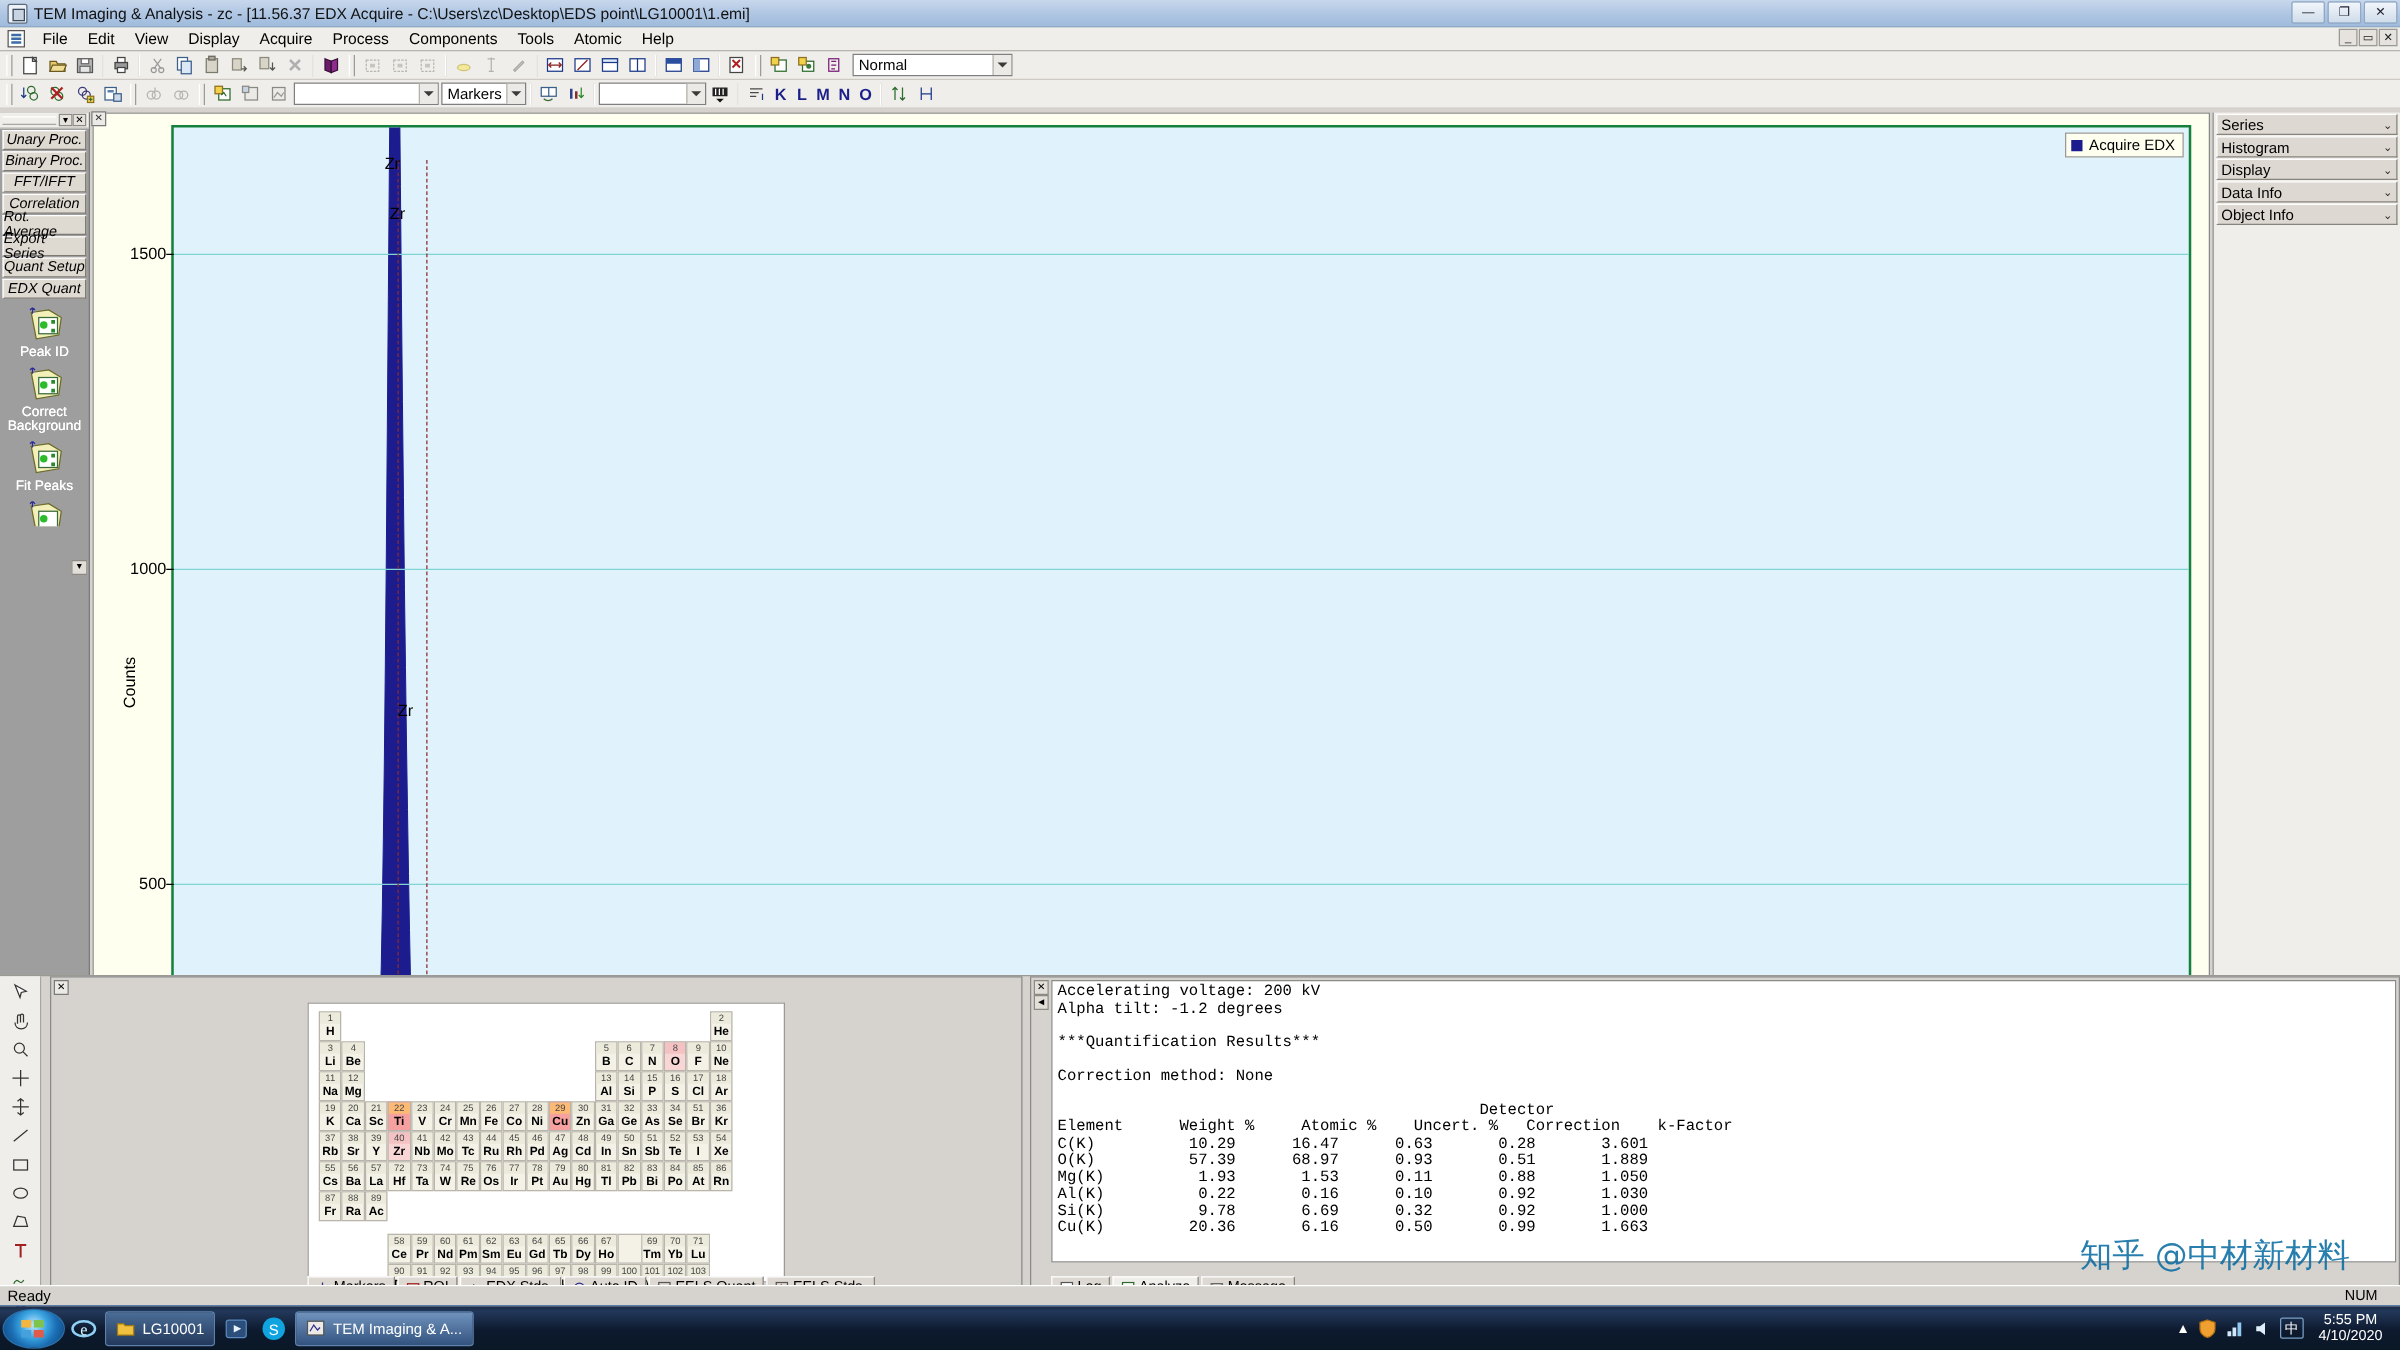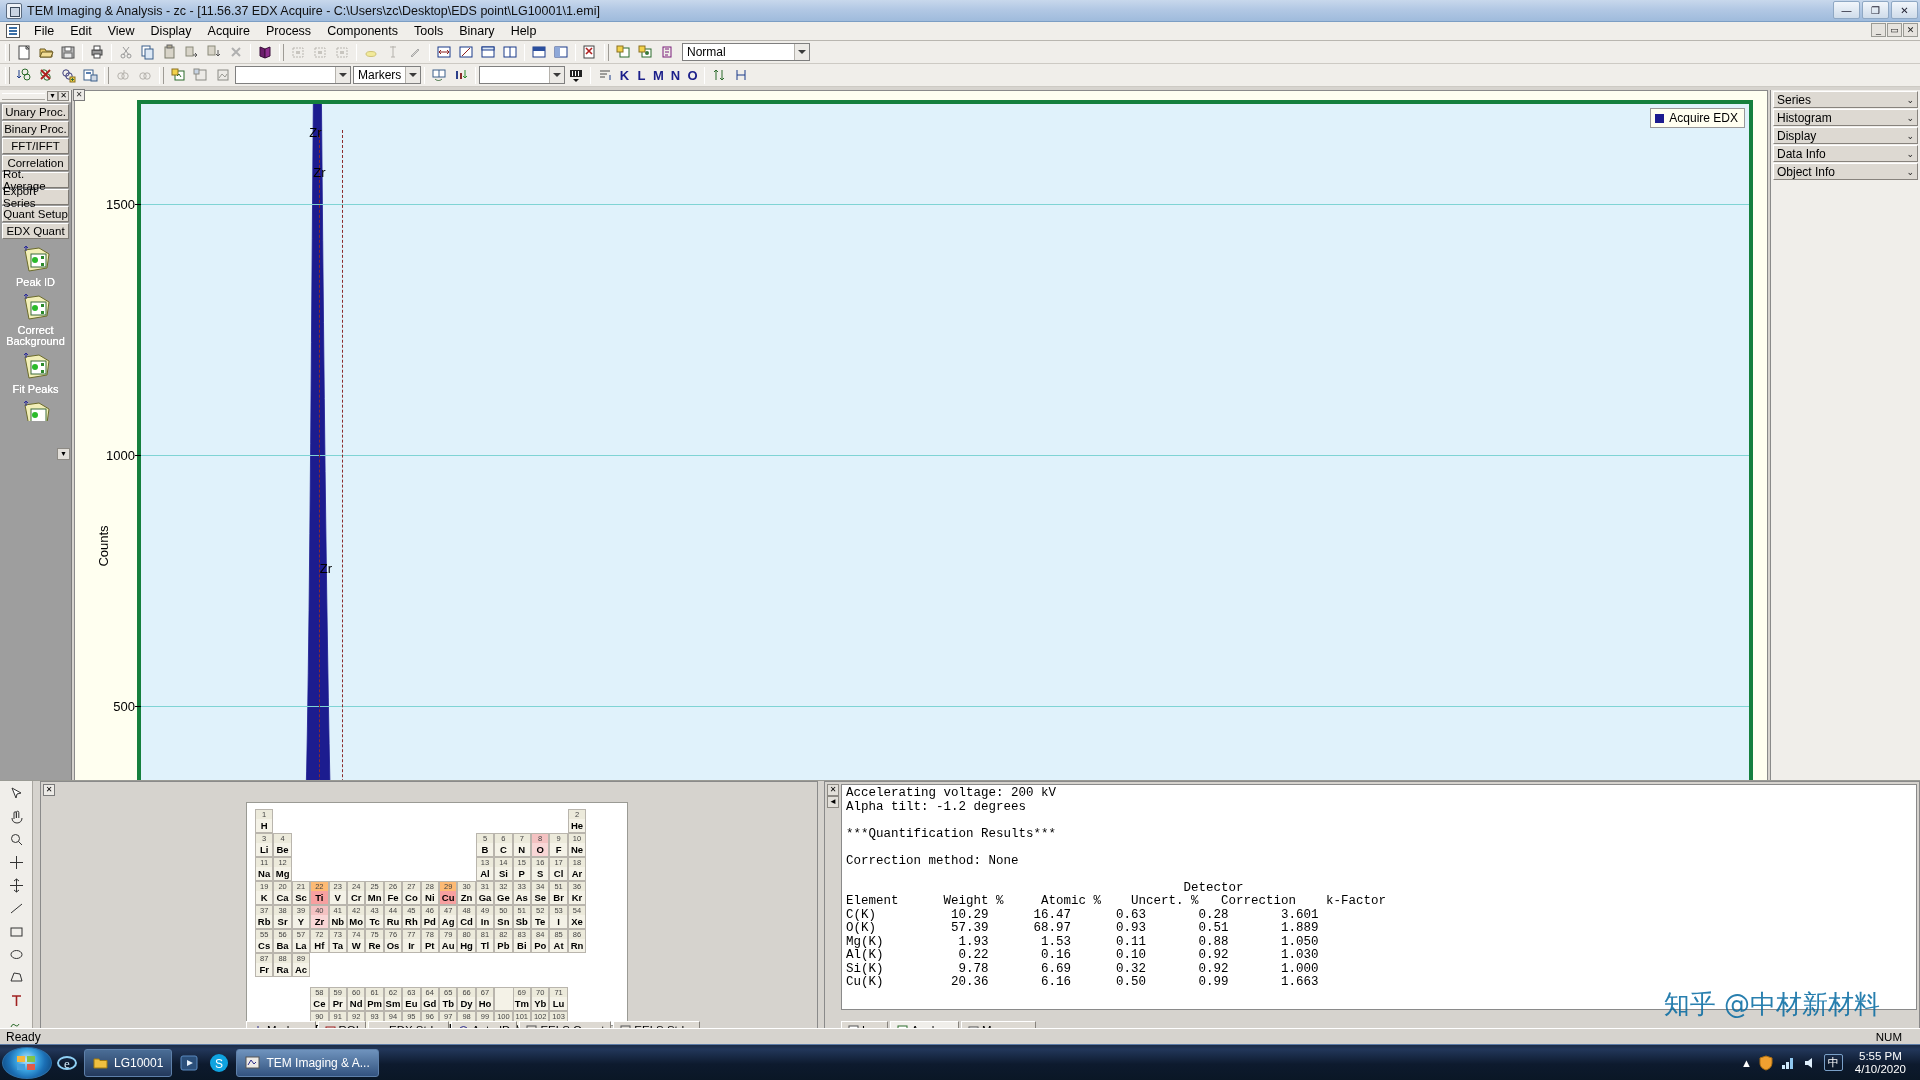--- a/index.html
+++ b/index.html
@@ -78,34 +78,34 @@
   #work{ position:absolute; left:0; top:90px; right:0; bottom:78px; }
   
   #leftdock{
     position:absolute;left:0;top:0;width:72px;bottom:0;background:#9e9e9e;border-right:1px solid #7b7b7b;
   }
   #ld-head{height:13px;background:#f0eeea;display:flex;align-items:center;justify-content:space-between;padding:0 2px;border-bottom:1px solid #b4b1ab;}
   #ld-head .hline{flex:1;height:7px;border-top:1px solid #fff;border-bottom:1px solid #a9a6a0;margin-right:2px;}
   #ld-head .hb{width:11px;height:10px;border:1px solid #8d8a84;background:#e5e2dd;font-size:8px;line-height:8px;text-align:center;}
   .ldbtn{
     height:16px;margin:1px 2px;background:#ded9d1;border:1px solid #fff;border-right-color:#7e7a74;border-bottom-color:#7e7a74;
-    display:flex;align-items:center;justify-content:center;font-size:11.5px;color:#000;
+    display:flex;align-items:center;justify-content:center;font-size:11.5px;color:#000;font-style:italic;
   }
   .ldicon{ padding-top:6px; text-align:center; }
   .ldicon .glyph{ width:34px;height:30px;margin:0 auto;position:relative; }
   .ldicon .lbl{font-size:11px;color:#fff;line-height:11px;margin-top:1px;text-shadow:0 0 0 #fff;}
   
   #specwin{
     position:absolute;left:74px;top:0;right:152px;bottom:0;background:#fffff0;border:1px solid #8a8a8a;
   }
   #specwin .closebox{
     position:absolute;left:-2px;top:-2px;width:12px;height:12px;border:1px solid #7a7a7a;background:#eceae6;
     font-size:8px;line-height:9px;text-align:center;color:#333;z-index:5;
   }
-  #plotarea{position:absolute;left:62px;top:9px;right:14px;bottom:40px;background:#e0f2fb;border:4px solid #15803d;}
+  #plotarea{position:absolute;left:62px;top:9px;right:14px;bottom:40px;background:#e0f2fb;border:2px solid #15803d;}
   .gridline{position:absolute;left:0;right:0;height:1px;background:#7fd4d4;}
   #ylabel{
     position:absolute;left:8px;top:50%;transform:translateY(-50%) rotate(-90deg);
     font-size:13px;color:#000;
   }
   .ytick{position:absolute;right:100%;margin-right:6px;font-size:13px;color:#000;transform:translateY(-50%);white-space:nowrap;}
   .ytickmark{position:absolute;height:1px;width:6px;background:#000;left:-6px;}
   .xtick{position:absolute;top:100%;margin-top:5px;font-size:13px;color:#000;transform:translateX(-50%);}
   .xtickmark{position:absolute;top:100%;width:1px;height:5px;background:#000;}
   #xlabel{position:absolute;left:0;right:0;bottom:8px;text-align:center;font-size:13px;color:#000;}
@@ -216,21 +216,21 @@
 <div id="menubar">
   <div class="mdoc"></div>
   <div class="mi">File</div>
   <div class="mi">Edit</div>
   <div class="mi">View</div>
   <div class="mi">Display</div>
   <div class="mi">Acquire</div>
   <div class="mi">Process</div>
   <div class="mi">Components</div>
   <div class="mi">Tools</div>
-  <div class="mi">Binary</div>
+  <div class="mi">Atomic</div>
   <div class="mi">Help</div>
   <div class="mdibtns">
     <div>_</div>
     <div>▭</div>
     <div>✕</div>
   </div>
 </div>
 
 <div class="toolbar">
   <div class="tgrip"></div>

